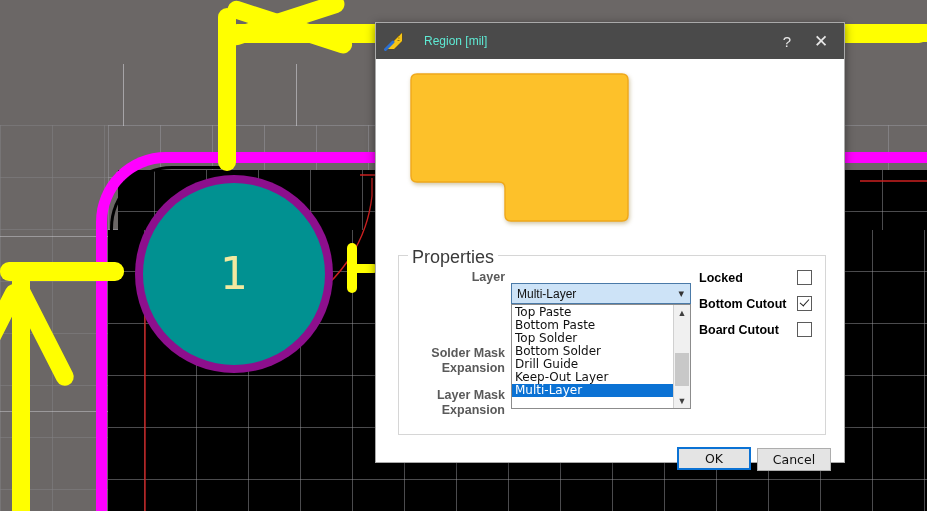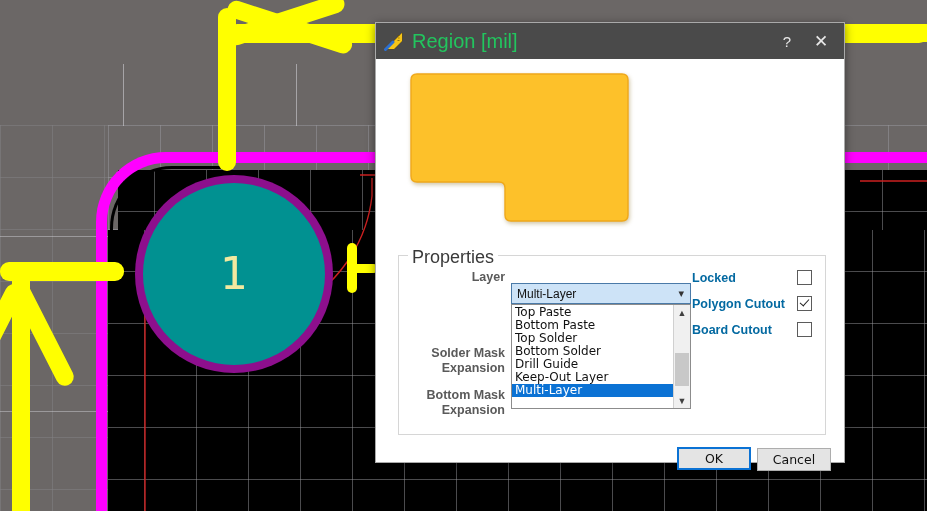--- a/index.html
+++ b/index.html
@@ -101,24 +101,25 @@
     align-items: center;
     padding: 0 6px 0 8px;
     box-sizing: border-box;
   }
   #titlebar .tb-icon {
     width: 20px; height: 20px;
     margin-right: 8px;
     flex: 0 0 auto;
   }
   #titlebar .tb-title {
-    color: #22c55e;
-    font-size: 20px;
+    color: #5eead4;
+    font-size: 12px;
     flex: 1 1 auto;
     white-space: nowrap;
+    margin-left: 12px;
   }
   .tb-btn {
     width: 34px; height: 30px;
     color: #e8e8e8;
     display: flex;
     align-items: center;
     justify-content: center;
     font-size: 15px;
     cursor: default;
   }
@@ -250,22 +251,23 @@
 
   .chkrow {
     position: absolute;
     display: flex;
     align-items: center;
     width: 120px;
   }
   .chkrow .chk-label {
     font-size: 12.5px;
     font-weight: bold;
-    color: #0369a1;
+    color: #000000;
     white-space: nowrap;
+    margin-left: 7px;
   }
   .chkbox {
     width: 13px; height: 13px;
     border: 1px solid #5b5b5b;
     background: #fff;
     margin-left: auto;
     position: relative;
     flex: 0 0 auto;
   }
   .chkbox.checked::after {
@@ -426,30 +428,30 @@
             <div class="arrow down">▼</div>
           </div>
         </div>
 
         <div class="lbl" style="left:6px; top:90px; width:100px;">
           <span>Solder Mask</span><br>
           <span>Expansion</span>
         </div>
 
         <div class="lbl" style="left:6px; top:132px; width:100px;">
-          <span>Bottom Mask</span><br>
+          <span>Layer Mask</span><br>
           <span>Expansion</span>
         </div>
 
         <div class="chkrow" style="left:293px; top:14px;">
           <span class="chk-label">Locked</span>
           <span class="chkbox"></span>
         </div>
         <div class="chkrow" style="left:293px; top:40px;">
-          <span class="chk-label">Polygon Cutout</span>
+          <span class="chk-label">Bottom Cutout</span>
           <span class="chkbox checked"></span>
         </div>
         <div class="chkrow" style="left:293px; top:66px;">
           <span class="chk-label">Board Cutout</span>
           <span class="chkbox"></span>
         </div>
       </div>
 
       <div class="btn primary" style="left:301px; top:388px;">OK</div>
       <div class="btn" style="left:381px; top:389px;">Cancel</div>

